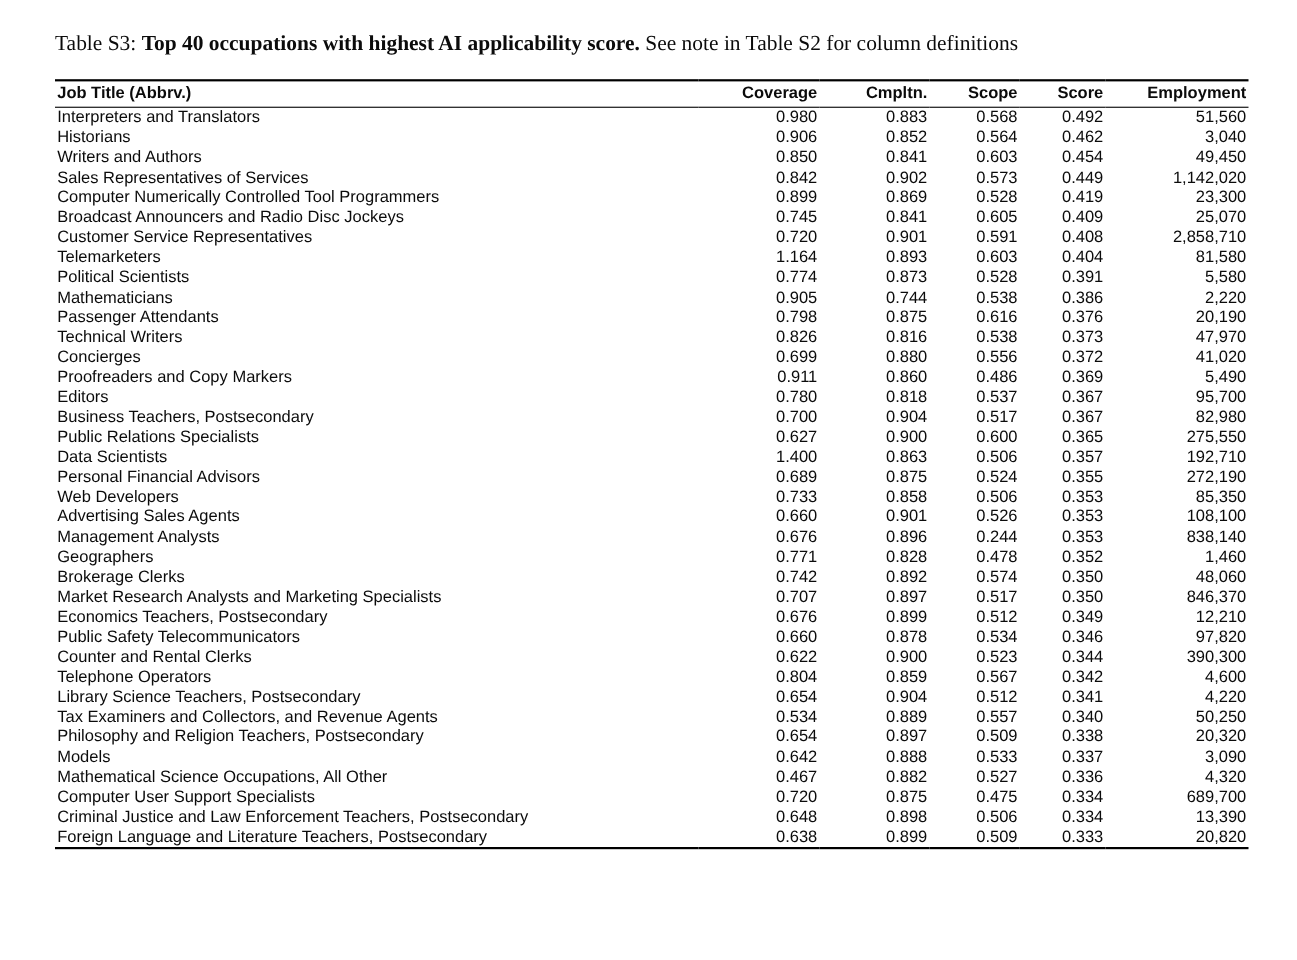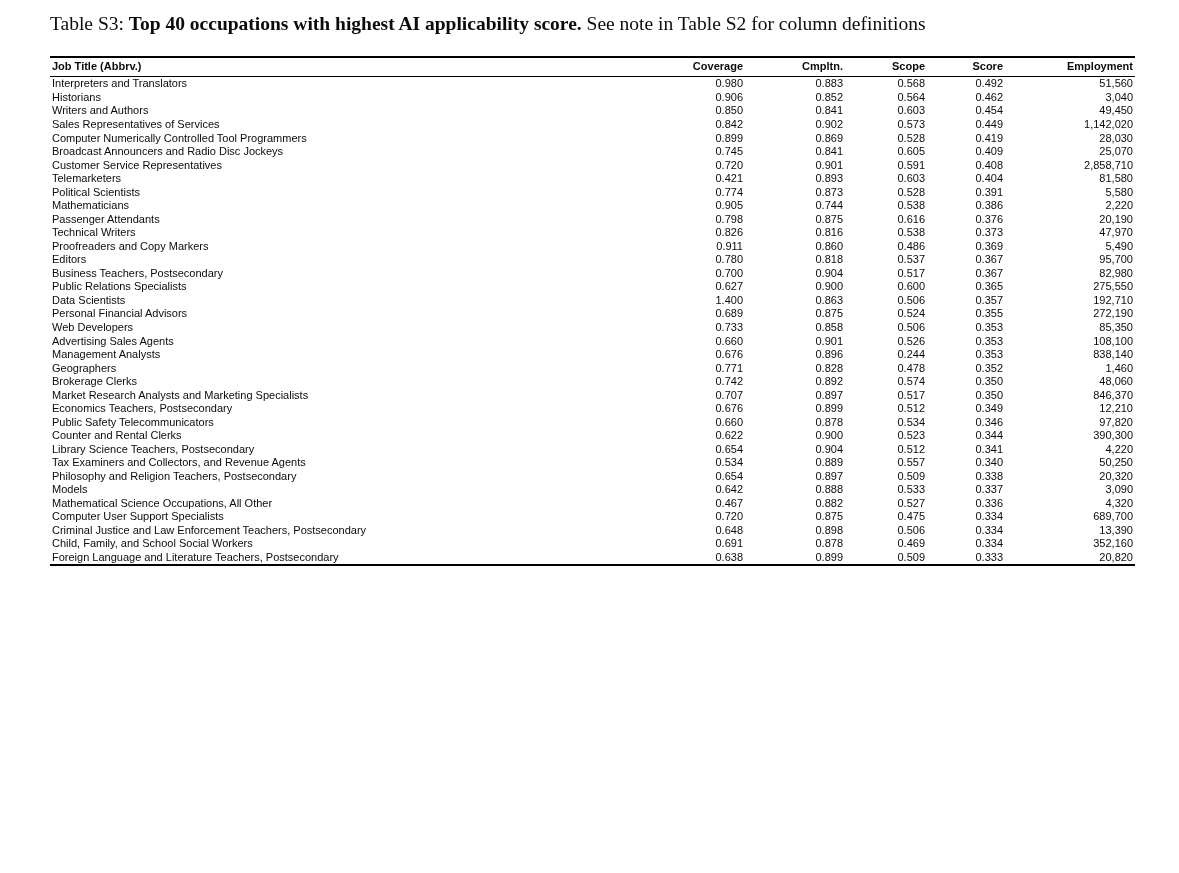--- a/index.html
+++ b/index.html
@@ -5,39 +5,39 @@
   html, body {
     margin: 0;
     padding: 0;
     background: #ffffff;
     color: #0b0b0b;
   }
   .page {
     width: 1179px;
     height: 873px;
     box-sizing: border-box;
-    padding: 10px 44px 10px 50px;
+    padding: 26px 44px 10px 50px;
     background: #ffffff;
     overflow: hidden;
   }
   .caption {
     font-family: "Liberation Serif", "DejaVu Serif", serif;
     font-size: 19.5px;
     line-height: 1.45;
     margin: 0 0 18px 0;
     max-width: 1080px;
   }
   .caption strong {
     font-weight: bold;
   }
   table.occupations {
     width: 1085px;
     border-collapse: collapse;
     font-family: "Liberation Sans", "DejaVu Sans", sans-serif;
-    font-size: 11px;
+    font-size: 15px;
     line-height: 1.16;
     border-top: 2px solid #000;
     border-bottom: 2px solid #000;
   }
   table.occupations thead tr {
     border-bottom: 1.5px solid #000;
   }
   table.occupations th {
     font-weight: bold;
     padding: 2px 2px 3px 2px;
@@ -114,41 +114,41 @@
           <td class="num">0.573</td>
           <td class="num">0.449</td>
           <td class="num">1,142,020</td>
         </tr>
         <tr>
           <td class="left">Computer Numerically Controlled Tool Programmers</td>
           <td class="num">0.899</td>
           <td class="num">0.869</td>
           <td class="num">0.528</td>
           <td class="num">0.419</td>
-          <td class="num">28,030</td>
+          <td class="num">23,300</td>
         </tr>
         <tr>
           <td class="left">Broadcast Announcers and Radio Disc Jockeys</td>
           <td class="num">0.745</td>
           <td class="num">0.841</td>
           <td class="num">0.605</td>
           <td class="num">0.409</td>
           <td class="num">25,070</td>
         </tr>
         <tr>
           <td class="left">Customer Service Representatives</td>
           <td class="num">0.720</td>
           <td class="num">0.901</td>
           <td class="num">0.591</td>
           <td class="num">0.408</td>
           <td class="num">2,858,710</td>
         </tr>
         <tr>
           <td class="left">Telemarketers</td>
-          <td class="num">0.421</td>
+          <td class="num">1.164</td>
           <td class="num">0.893</td>
           <td class="num">0.603</td>
           <td class="num">0.404</td>
           <td class="num">81,580</td>
         </tr>
         <tr>
           <td class="left">Political Scientists</td>
           <td class="num">0.774</td>
           <td class="num">0.873</td>
           <td class="num">0.528</td>
@@ -173,20 +173,28 @@
         </tr>
         <tr>
           <td class="left">Technical Writers</td>
           <td class="num">0.826</td>
           <td class="num">0.816</td>
           <td class="num">0.538</td>
           <td class="num">0.373</td>
           <td class="num">47,970</td>
         </tr>
         <tr>
+          <td class="left">Concierges</td>
+          <td class="num">0.699</td>
+          <td class="num">0.880</td>
+          <td class="num">0.556</td>
+          <td class="num">0.372</td>
+          <td class="num">41,020</td>
+        </tr>
+        <tr>
           <td class="left">Proofreaders and Copy Markers</td>
           <td class="num">0.911</td>
           <td class="num">0.860</td>
           <td class="num">0.486</td>
           <td class="num">0.369</td>
           <td class="num">5,490</td>
         </tr>
         <tr>
           <td class="left">Editors</td>
           <td class="num">0.780</td>
@@ -293,20 +301,28 @@
         </tr>
         <tr>
           <td class="left">Counter and Rental Clerks</td>
           <td class="num">0.622</td>
           <td class="num">0.900</td>
           <td class="num">0.523</td>
           <td class="num">0.344</td>
           <td class="num">390,300</td>
         </tr>
         <tr>
+          <td class="left">Telephone Operators</td>
+          <td class="num">0.804</td>
+          <td class="num">0.859</td>
+          <td class="num">0.567</td>
+          <td class="num">0.342</td>
+          <td class="num">4,600</td>
+        </tr>
+        <tr>
           <td class="left">Library Science Teachers, Postsecondary</td>
           <td class="num">0.654</td>
           <td class="num">0.904</td>
           <td class="num">0.512</td>
           <td class="num">0.341</td>
           <td class="num">4,220</td>
         </tr>
         <tr>
           <td class="left">Tax Examiners and Collectors, and Revenue Agents</td>
           <td class="num">0.534</td>
@@ -349,28 +365,20 @@
         </tr>
         <tr>
           <td class="left">Criminal Justice and Law Enforcement Teachers, Postsecondary</td>
           <td class="num">0.648</td>
           <td class="num">0.898</td>
           <td class="num">0.506</td>
           <td class="num">0.334</td>
           <td class="num">13,390</td>
         </tr>
         <tr>
-          <td class="left">Child, Family, and School Social Workers</td>
-          <td class="num">0.691</td>
-          <td class="num">0.878</td>
-          <td class="num">0.469</td>
-          <td class="num">0.334</td>
-          <td class="num">352,160</td>
-        </tr>
-        <tr>
           <td class="left">Foreign Language and Literature Teachers, Postsecondary</td>
           <td class="num">0.638</td>
           <td class="num">0.899</td>
           <td class="num">0.509</td>
           <td class="num">0.333</td>
           <td class="num">20,820</td>
         </tr>
       </tbody>
   </table>
 

